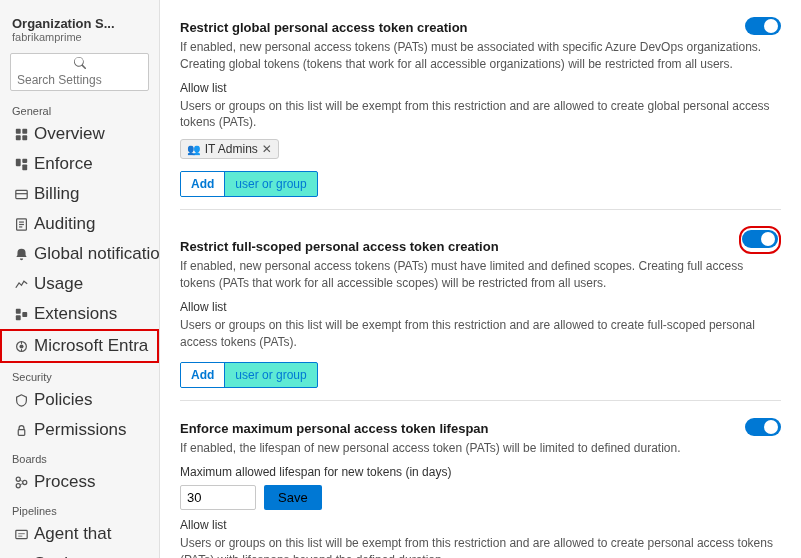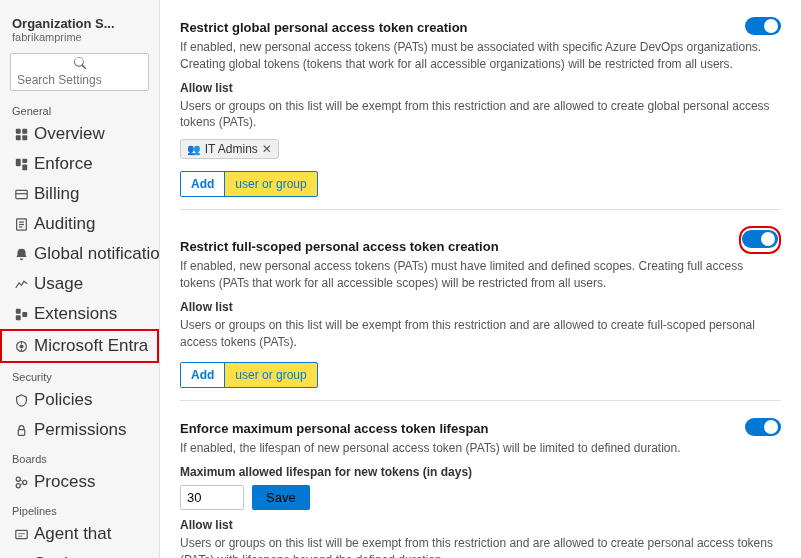--- a/index.html
+++ b/index.html
@@ -141,21 +141,21 @@
     
     .toggle-highlight-box {
       border: 2px solid #d00;
       border-radius: 12px;
       padding: 1px;
     }
 
     
     .allow-list-label {
       font-size: 12px;
-      font-weight: 700;
+      font-weight: 400;
       color: #333;
       margin-bottom: 3px;
     }
     .allow-list-desc {
       font-size: 12px;
       color: #555;
       margin-bottom: 8px;
       line-height: 1.4;
     }
     .tag-container {
@@ -178,21 +178,21 @@
     }
     .tag .tag-icon { font-size: 11px; color: #555; }
     .tag .tag-close { cursor: pointer; color: #555; font-size: 12px; }
 
     
     .btn {
       display: inline-flex;
       align-items: center;
       gap: 0;
       border: 1px solid #0078d4;
-      background: #fde047;
+      background: #5eead4;
       color: #0078d4;
       font-size: 12px;
       cursor: pointer;
       border-radius: 2px;
       overflow: hidden;
       margin-top: 4px;
     }
     .btn-label-part {
       padding: 5px 10px;
       background: #fff;
@@ -218,21 +218,21 @@
     }
 
     
     .lifespan-input-row {
       display: flex;
       align-items: center;
       gap: 8px;
       margin: 6px 0 8px 0;
     }
     .lifespan-input {
-      width: 64px;
+      width: 76px;
       border: 1px solid #c8c8c8;
       padding: 4px 6px;
       font-size: 13px;
       border-radius: 2px;
       outline: none;
     }
 
     
     ::-webkit-scrollbar { width: 6px; }
     ::-webkit-scrollbar-thumb { background: #ccc; border-radius: 3px; }

